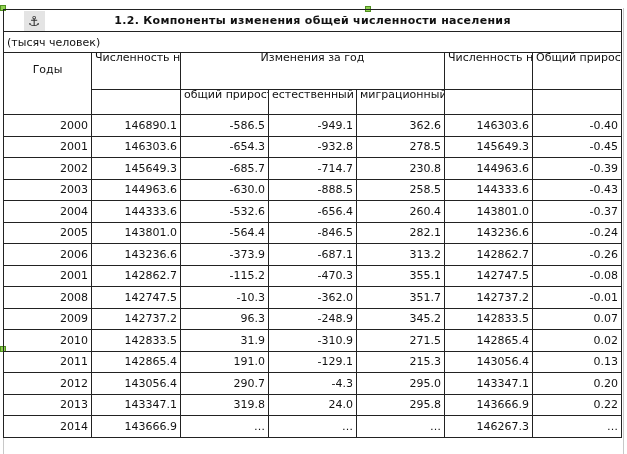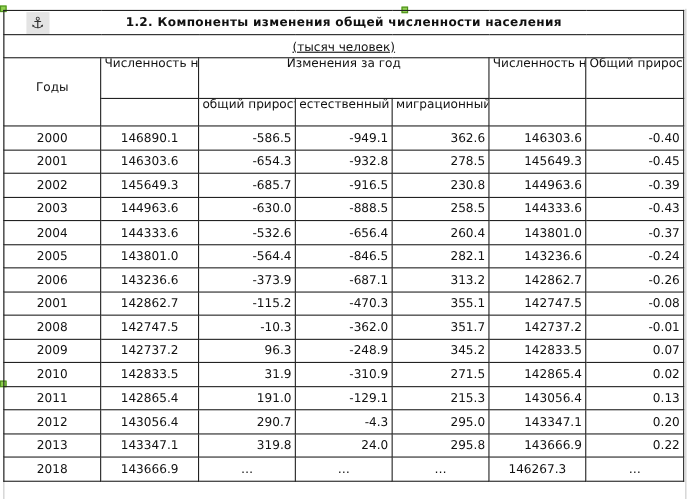--- a/index.html
+++ b/index.html
@@ -3,26 +3,26 @@
 <meta charset="utf-8">
 <style>
   html, body { margin:0; padding:0; background:#ffffff; }
   body { width:627px; height:454px; position:relative; overflow:hidden; font-family:"DejaVu Sans", sans-serif; color:#111; }
   .frame-line-v { position:absolute; left:3px; top:8px; width:1px; height:446px; background:#c8c8c8; }
   .frame-line-r { position:absolute; left:623px; top:8px; width:1px; height:446px; background:#c8c8c8; }
   .handle { position:absolute; width:6px; height:6px; background:#8fd14f; border:1px solid #4f8f1f; box-sizing:border-box; }
   table.main { position:absolute; left:3px; top:9px; border-collapse:collapse; table-layout:fixed; width:618px; }
   table.main td { border:1.5px solid #222; padding:0 3px; font-size:11px; overflow:hidden; white-space:nowrap; }
   .title-row td { height:21px; font-weight:bold; font-size:13.5px; text-align:center; letter-spacing:0.3px; position:relative; }
-  .sub-row td { height:20px; text-align:center; font-size:10.5px;text-decoration:underline; }
+  .sub-row td { height:20px; text-align:left; font-size:10.5px; }
   .h1-row td { height:36px; font-size:8.5px; text-align:center; vertical-align:top; white-space:normal; line-height:10px; padding-top:2px; }
   .h1-row td.years { vertical-align:bottom; padding-bottom:3px; }
   .h2-row td { height:24px; font-size:8.5px; text-align:center; vertical-align:top; white-space:normal; line-height:10px; padding-top:2px; }
   .data-row td { height:20.5px; text-align:right; font-size:11px; }
-  .data-row td.c { text-align:center; }
+  .data-row td.c { }
   .anchor { position:absolute; left:20px; top:1px; width:21px; height:20px; background:#e4e4e4; display:flex; align-items:center; justify-content:center; font-size:14px; color:#333; font-weight:normal; }
 </style>
 </head>
 <body>
 
 <div class="frame-line-v"></div>
 <div class="frame-line-r"></div>
 <div class="handle" style="left:0px;top:5px;"></div>
 <div class="handle" style="left:365px;top:6px;"></div>
 <div class="handle" style="left:0px;top:346px;"></div>
@@ -41,21 +41,21 @@
     <tr class="title-row">
       <td colspan="7">
         <span class="anchor">⚓</span>
         <span>1.2. Компоненты изменения общей численности населения</span>
       </td>
     </tr>
     <tr class="sub-row">
       <td colspan="7">(тысяч человек)</td>
     </tr>
     <tr class="h1-row">
-      <td rowspan="2" class="years" style="vertical-align:top;padding-top:22px;">Годы</td>
+      <td rowspan="2" class="years" style="vertical-align:top;padding-top:12px;">Годы</td>
       <td>Численность населения на 1 января</td>
       <td colspan="3">Изменения за год</td>
       <td>Численность населения на 31 декабря</td>
       <td>Общий прирост за год, процентов</td>
     </tr>
     <tr class="h2-row">
       <td></td>
       <td>общий прирост</td>
       <td>естественный прирост</td>
       <td>миграционный прирост</td>
@@ -77,21 +77,21 @@
         <td>-654.3</td>
         <td>-932.8</td>
         <td>278.5</td>
         <td>145649.3</td>
         <td>-0.45</td>
       </tr>
       <tr class="data-row">
         <td class="c">2002</td>
         <td class="c">145649.3</td>
         <td>-685.7</td>
-        <td>-916.5</td>
+        <td>-714.7</td>
         <td>230.8</td>
         <td>144963.6</td>
         <td>-0.39</td>
       </tr>
       <tr class="data-row">
         <td class="c">2003</td>
         <td class="c">144963.6</td>
         <td>-630.0</td>
         <td>-888.5</td>
         <td>258.5</td>
@@ -182,21 +182,21 @@
       <tr class="data-row">
         <td class="c">2013</td>
         <td class="c">143347.1</td>
         <td>319.8</td>
         <td>24.0</td>
         <td>295.8</td>
         <td>143666.9</td>
         <td>0.22</td>
       </tr>
       <tr class="data-row">
-        <td class="c">2018</td>
+        <td class="c">2014</td>
         <td class="c">143666.9</td>
         <td class="c">…</td>
         <td class="c">…</td>
         <td class="c">…</td>
         <td class="c">146267.3</td>
         <td class="c">…</td>
       </tr>
     </tbody>
 </table>
 

